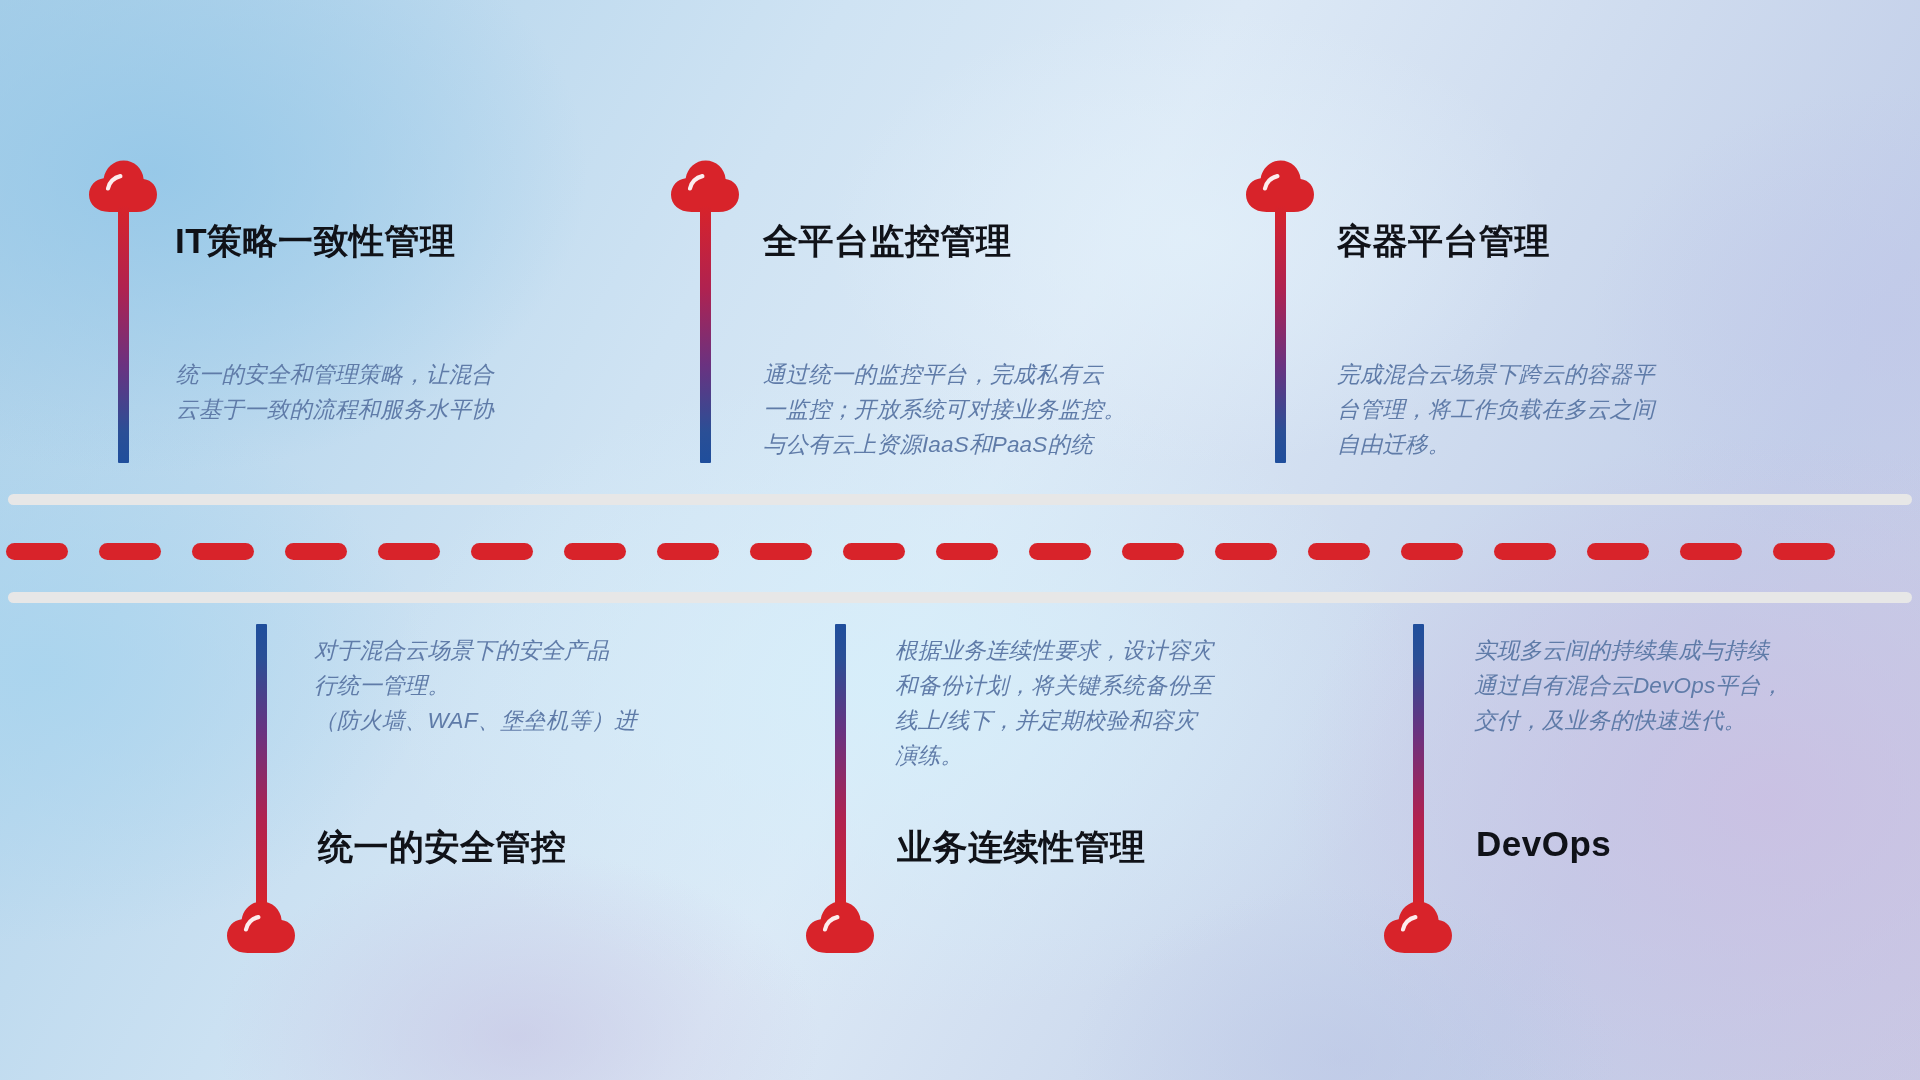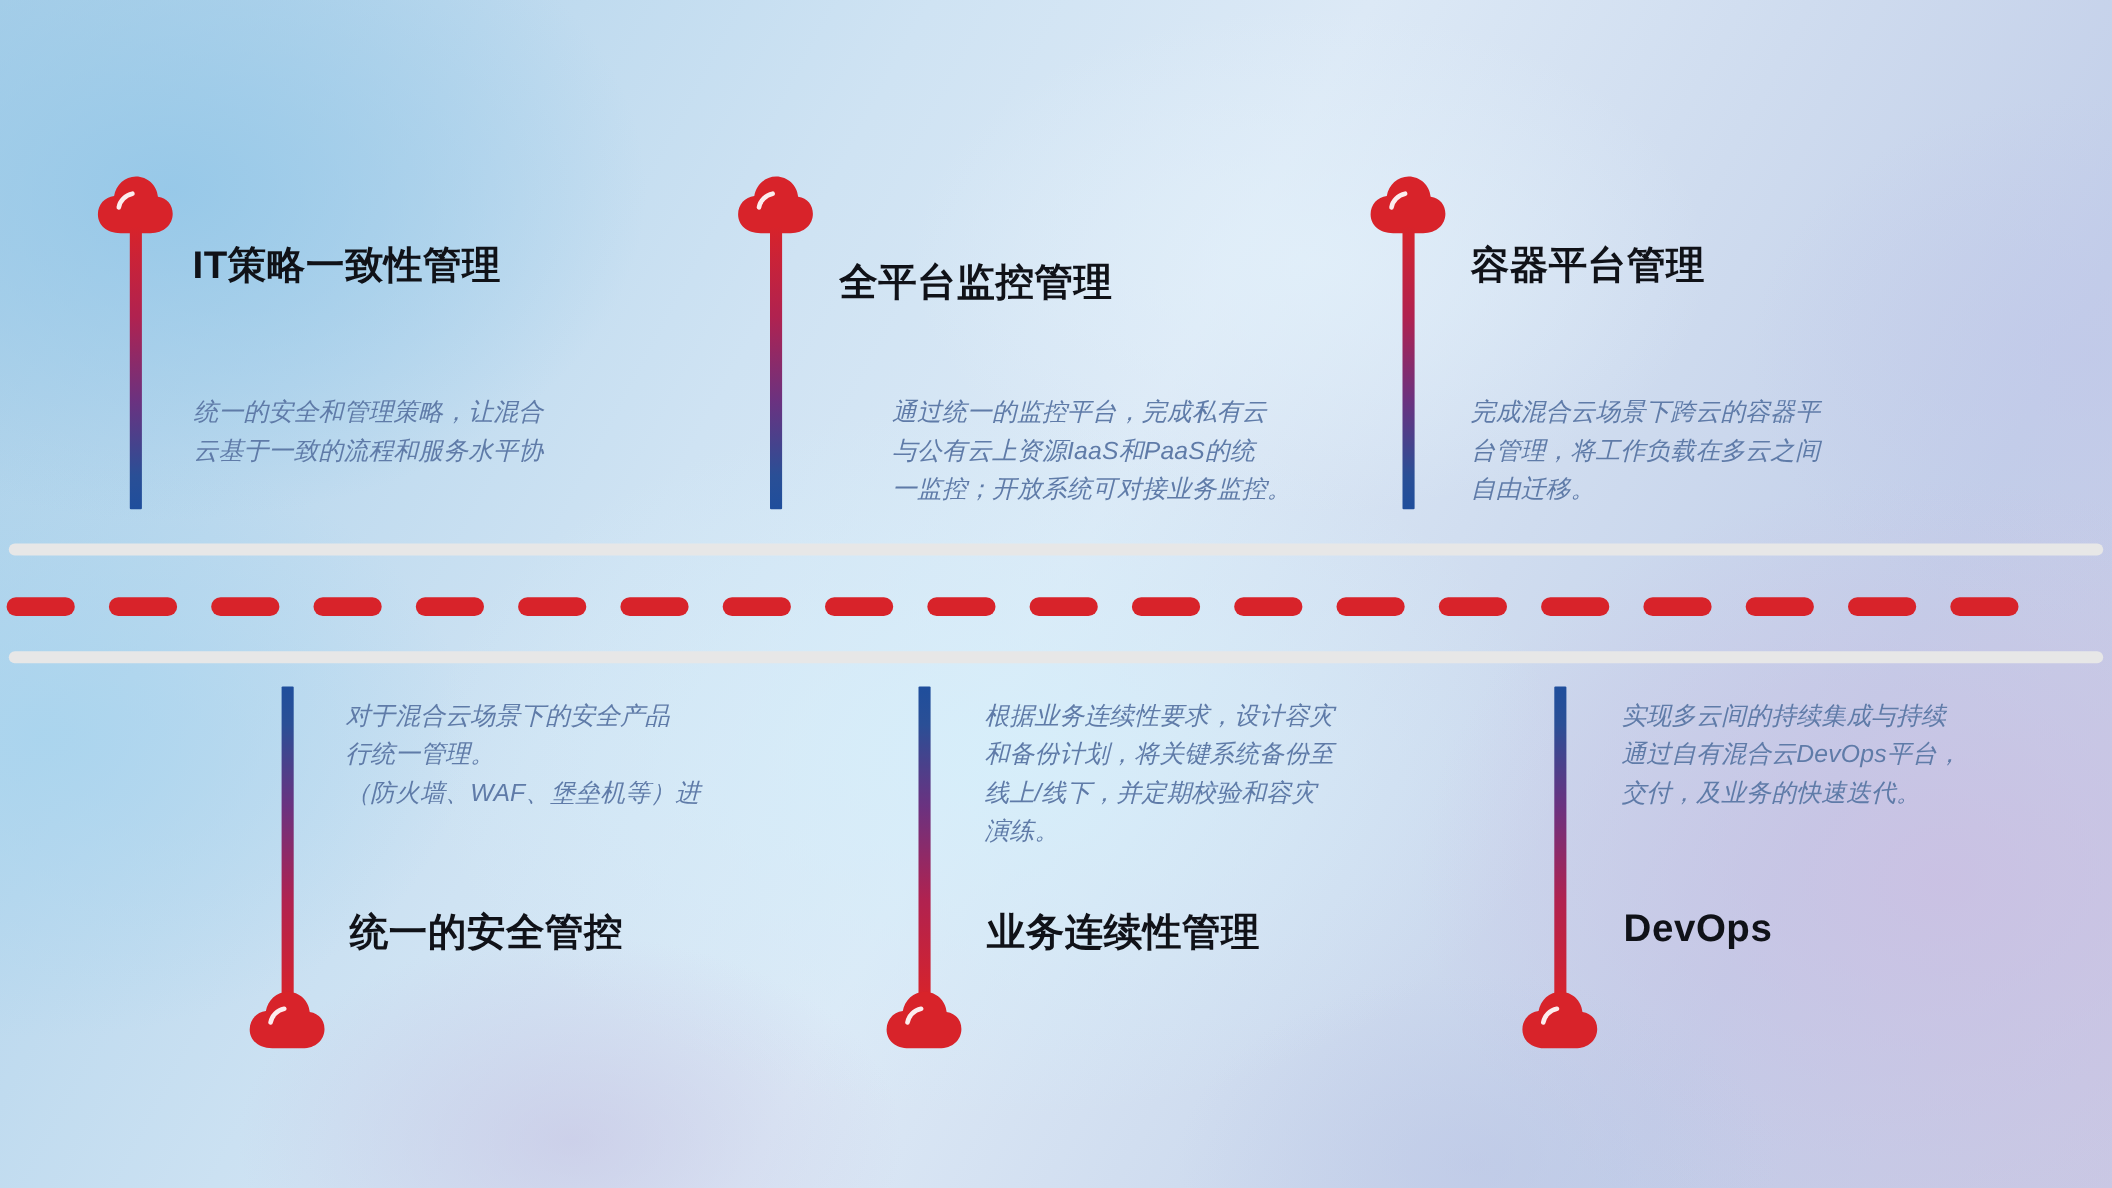--- a/index.html
+++ b/index.html
@@ -185,25 +185,25 @@
   </div>
 
   <div class="col">
     <div class="cloud" style="left:668px; top:157px;">
       <svg viewBox="0 0 74 56" xmlns="http://www.w3.org/2000/svg">
         <path d="M23.5 55C11.0 55 3 47.6 3 37.8c0-8.9 6.3-15.6 14.7-16.6C19.4 11.0 27.6 3.5 37.6 3.5c10.6 0 19.0 8.0 20.0 18.4C66.2 23.2 71 29.6 71 37.4 71 47.4 63.0 55 50.8 55Z" fill="#d8232a"></path>
         <path d="M22.0 31.5c1.0-6.0 6.0-11.0 12.4-12.4" fill="none" stroke="#ffffff" stroke-width="4.2" stroke-linecap="round" opacity="0.92"></path>
       </svg>
     </div>
     <div class="stem down" style="left:700px; top:206px; height:257px;"></div>
-    <div class="heading" style="left:763px; top:218px;margin-top:15px;">全平台监控管理</div>
-    <div class="body-text" style="left:763px; top:357px;margin-left:48px;">
+    <div class="heading" style="left:763px; top:218px;">全平台监控管理</div>
+    <div class="body-text" style="left:763px; top:357px;">
       <span class="ln">通过统一的监控平台，完成私有云</span>
+      <span class="ln">一监控；开放系统可对接业务监控。</span>
       <span class="ln">与公有云上资源IaaS和PaaS的统</span>
-      <span class="ln">一监控；开放系统可对接业务监控。</span>
     </div>
   </div>
 
   <div class="col">
     <div class="cloud" style="left:1243px; top:157px;">
       <svg viewBox="0 0 74 56" xmlns="http://www.w3.org/2000/svg">
         <path d="M23.5 55C11.0 55 3 47.6 3 37.8c0-8.9 6.3-15.6 14.7-16.6C19.4 11.0 27.6 3.5 37.6 3.5c10.6 0 19.0 8.0 20.0 18.4C66.2 23.2 71 29.6 71 37.4 71 47.4 63.0 55 50.8 55Z" fill="#d8232a"></path>
         <path d="M22.0 31.5c1.0-6.0 6.0-11.0 12.4-12.4" fill="none" stroke="#ffffff" stroke-width="4.2" stroke-linecap="round" opacity="0.92"></path>
       </svg>
     </div>

